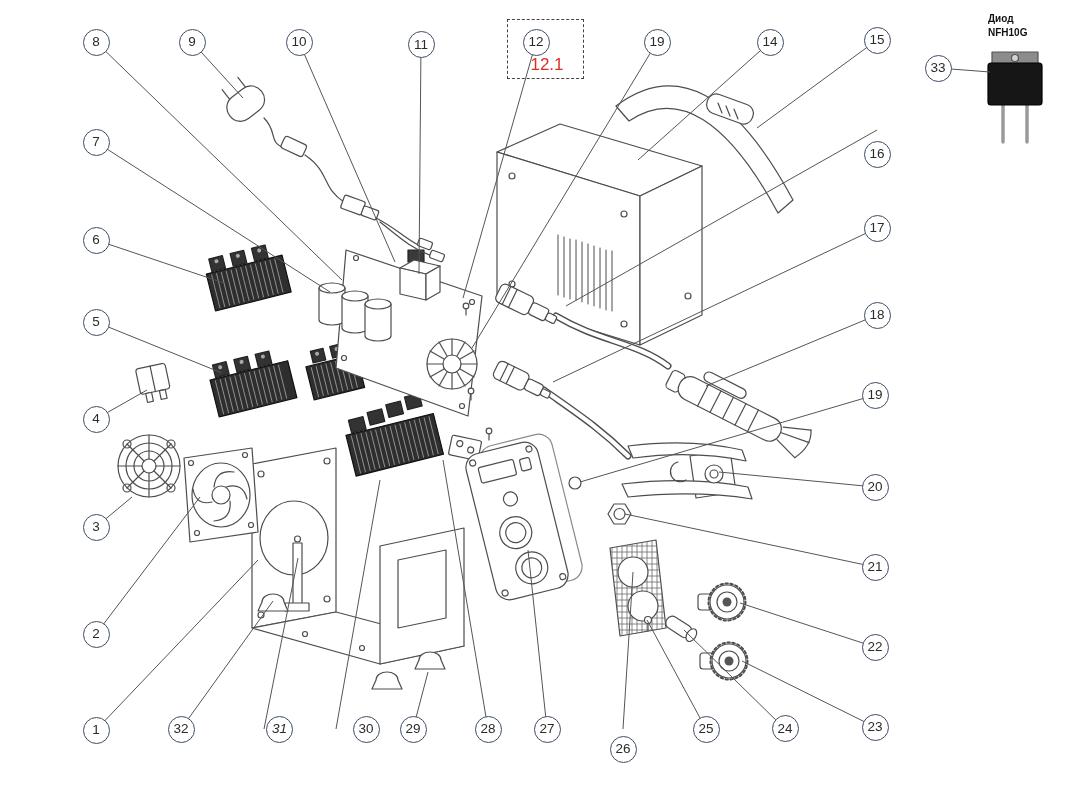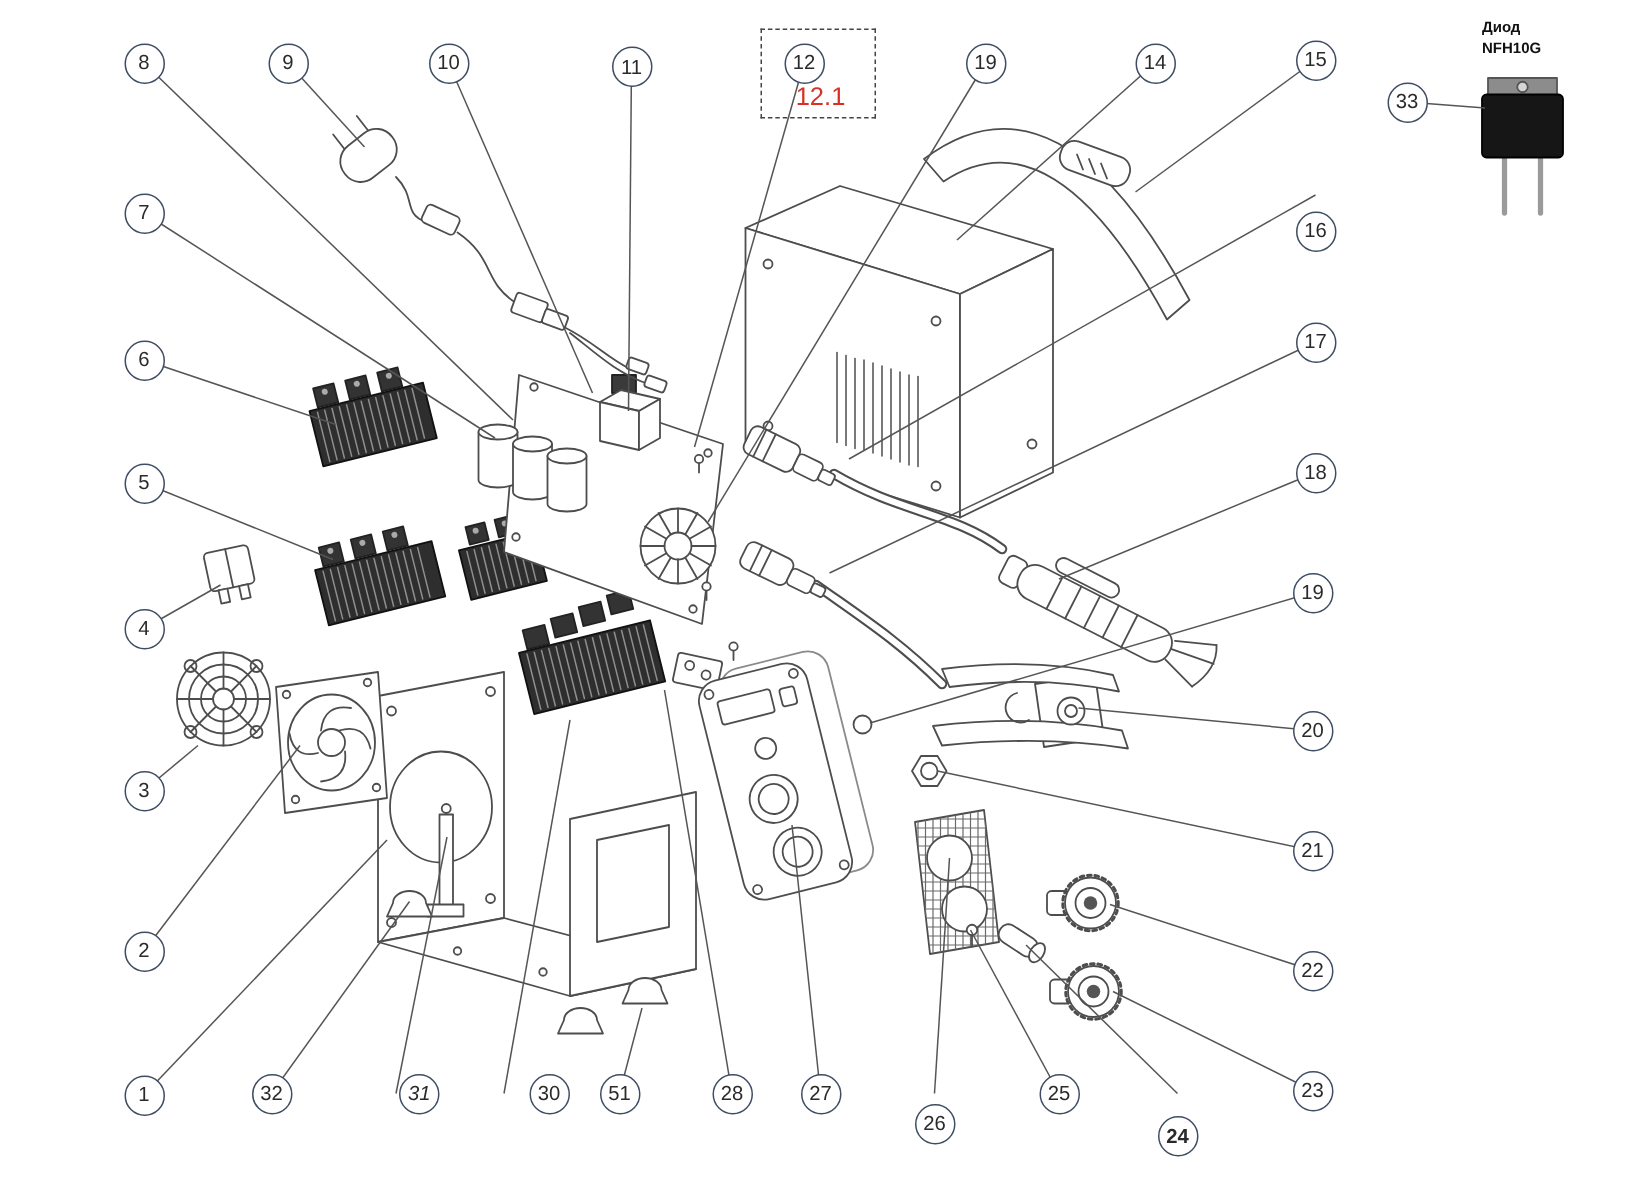--- a/index.html
+++ b/index.html
@@ -513,25 +513,25 @@
       <div class="callout" style="left: 756.5px; top: 28.5px; border-color: rgb(62, 77, 99);">14</div>
       <div class="callout" style="left: 863.5px; top: 26.5px; border-color: rgb(62, 77, 99);">15</div>
       <div class="callout" style="left: 863.5px; top: 116.5px; border-color: rgb(62, 77, 99); margin-top: 24px;">16</div>
       <div class="callout" style="left: 863.5px; top: 214.5px; border-color: rgb(62, 77, 99);">17</div>
       <div class="callout" style="left: 863.5px; top: 301.5px; border-color: rgb(62, 77, 99);">18</div>
       <div class="callout" style="left: 861.5px; top: 381.5px; border-color: rgb(62, 77, 99);">19</div>
       <div class="callout" style="left: 861.5px; top: 473.5px; border-color: rgb(62, 77, 99);">20</div>
       <div class="callout" style="left: 861.5px; top: 553.5px; border-color: rgb(62, 77, 99);">21</div>
       <div class="callout" style="left: 861.5px; top: 633.5px; border-color: rgb(62, 77, 99);">22</div>
       <div class="callout" style="left: 861.5px; top: 713.5px; border-color: rgb(62, 77, 99);">23</div>
-      <div class="callout" style="left: 771.5px; top: 744px; border-color: rgb(62, 77, 99); font-weight: bold;">24</div>
+      <div class="callout" style="left: 771.5px; top: 715px; border-color: rgb(62, 77, 99);">24</div>
       <div class="callout" style="left: 692.5px; top: 715.5px; border-color: rgb(62, 77, 99);">25</div>
       <div class="callout" style="left: 609.5px; top: 715.5px; border-color: rgb(62, 77, 99); margin-top: 20px;">26</div>
       <div class="callout" style="left: 533.5px; top: 715.5px; border-color: rgb(62, 77, 99);">27</div>
       <div class="callout" style="left: 474.5px; top: 715.5px; border-color: rgb(62, 77, 99);">28</div>
-      <div class="callout" style="left: 399.5px; top: 715.5px; border-color: rgb(62, 77, 99);">51</div>
+      <div class="callout" style="left: 399.5px; top: 715.5px; border-color: rgb(62, 77, 99);">29</div>
       <div class="callout" style="left: 322.5px; top: 715.5px; border-color: rgb(62, 77, 99); margin-left: 30px;">30</div>
       <div class="callout" style="left: 266px; top: 715.5px; border-color: rgb(62, 77, 99); font-style: italic;">31</div>
       <div class="callout" style="left: 167.5px; top: 715.5px; border-color: rgb(62, 77, 99);">32</div>
       <div class="callout" style="left: 924.5px; top: 54.5px; border-color: rgb(62, 77, 99);">33</div>
     </div>
 
 </div>
 
 </body></html>

